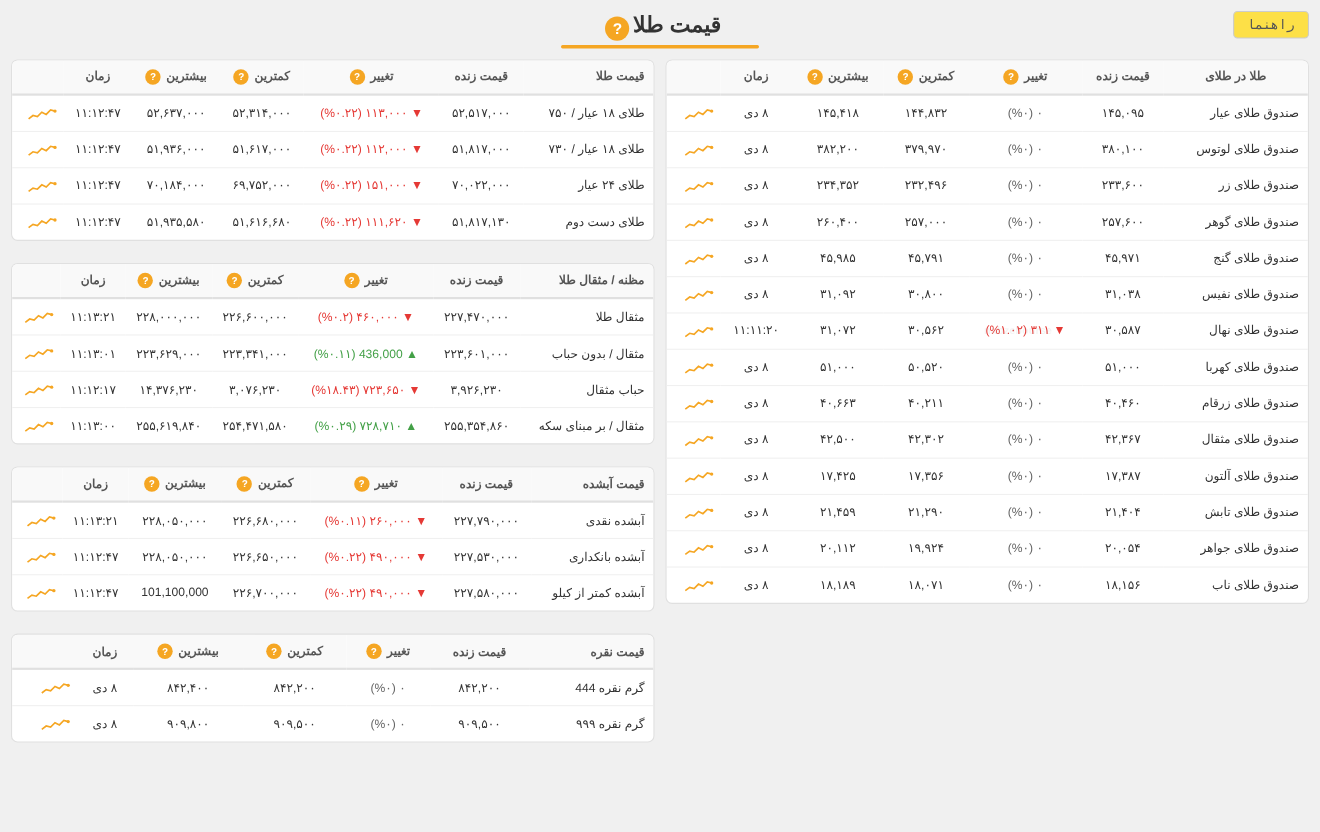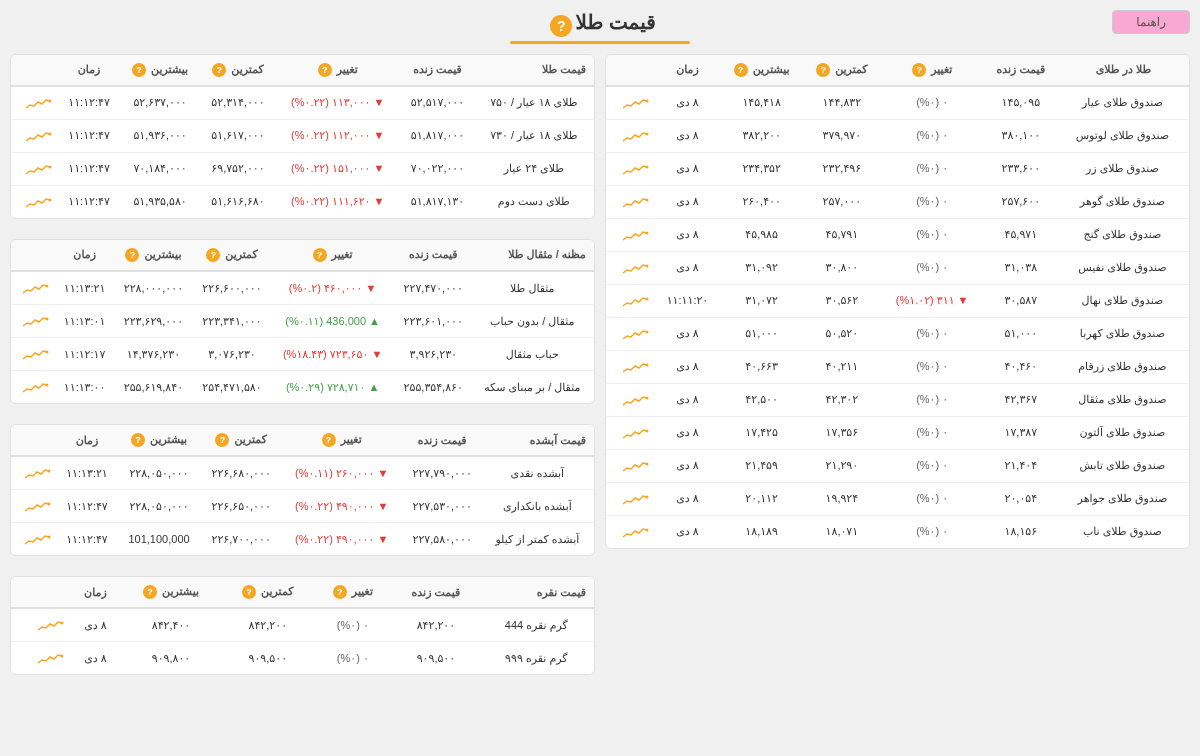--- a/index.html
+++ b/index.html
@@ -46,27 +46,28 @@
       height: 3px;
       background: #f5a623;
       width: 180px;
       margin: 4px auto 0;
       border-radius: 2px;
     }
     .راهنما-btn {
       position: absolute;
       right: 0;
       top: 0;
-      background: #f9a8d4;
+      background: #fde047;
       border: 1px solid #ccc;
-      padding: 4px 23px;
+      padding: 4px 12px;
       border-radius: 4px;
       cursor: pointer;
       font-size: 12px;
       color: #555;
+      font-family: Liberation Mono, monospace;
     }
     
     .main-layout {
       display: flex;
       gap: 10px;
     }
     .left-panel {
       flex: 1;
       min-width: 0;
     }
@@ -138,21 +139,21 @@
       background: #f5a623;
       border-radius: 50%;
       color: white;
       font-size: 9px;
       text-align: center;
       line-height: 14px;
       margin-right: 2px;
       vertical-align: middle;
     }
     .name-cell {
-      text-align: center;
+      text-align: right;
       padding-right: 8px;
     }
     .section-title {
       text-align: right;
       padding-right: 8px;
     }
   </style>
 </head>
 <body>
 

